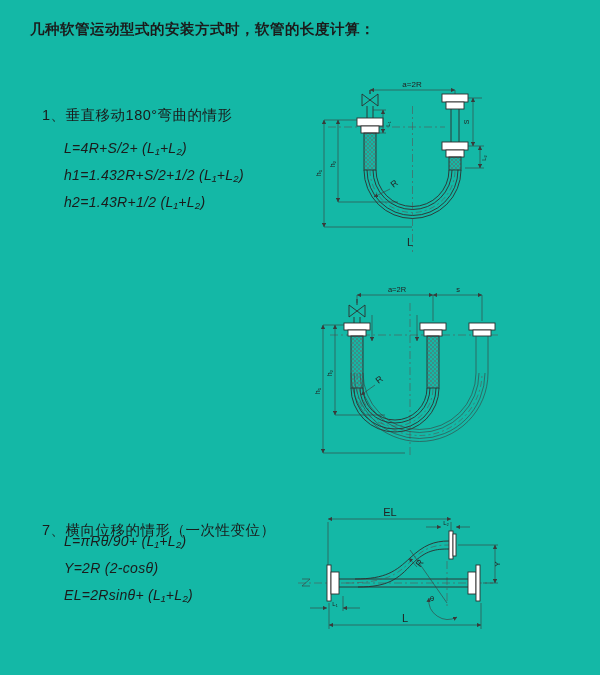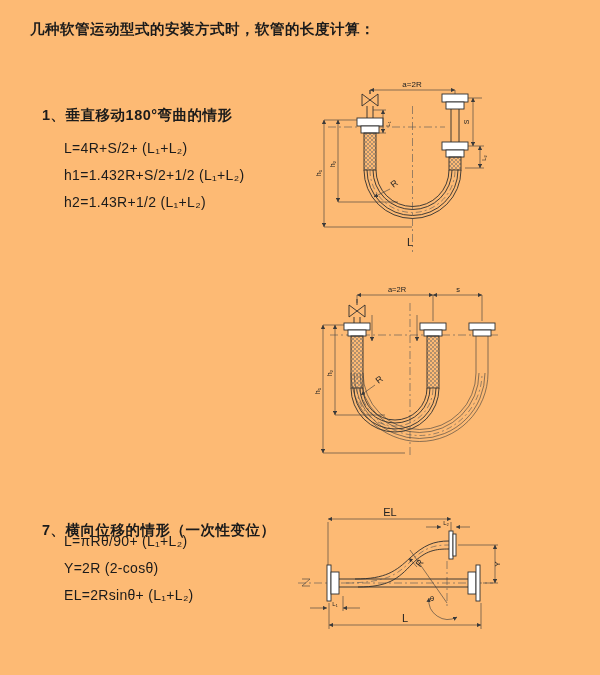--- a/index.html
+++ b/index.html
@@ -1,24 +1,24 @@
 <!DOCTYPE html>
 <html><head>
 <meta charset="utf-8">
 <style>
   html,body{margin:0;padding:0;}
   body{
     width:600px;height:675px;background:#ffffff;overflow:hidden;position:relative;
     font-family:"Liberation Sans","DejaVu Sans",sans-serif;color:#1b1b1b;
   }
-  .page{position:absolute;inset:0;background:#fdba74;}
+  .page{position:absolute;inset:0;background:#14b8a6;}
   .title{position:absolute;left:30px;top:20px;font-size:14.5px;font-weight:600;letter-spacing:0.5px;white-space:nowrap;}
-  .sec-heading{position:absolute;font-size:14.5px;font-weight:700;letter-spacing:0.5px;white-space:nowrap;text-align:right;}
+  .sec-heading{position:absolute;font-size:14.5px;font-weight:400;letter-spacing:0.5px;white-space:nowrap;text-align:right;}
   .formulas{position:absolute;font-size:14px;letter-spacing:0.3px;}
-  .formulas div{height:27px;line-height:27px;white-space:nowrap;}
+  .formulas div{height:27px;line-height:27px;white-space:nowrap;font-style:italic;}
   svg{position:absolute;}
   svg text{font-family:"Liberation Sans","DejaVu Sans",sans-serif;fill:#222;}
   .dwg{stroke:#2e2e2e;fill:none;stroke-width:0.9;}
   .dwg-thin{stroke:#3a3a3a;fill:none;stroke-width:0.6;}
   .dim{stroke:#3a3a3a;fill:none;stroke-width:0.6;}
   .cl{stroke:#555;fill:none;stroke-width:0.6;stroke-dasharray:8 3 2 3;}
   .hosecl{stroke:#555;fill:none;stroke-width:0.6;stroke-dasharray:6 3 2 3;}
   .fit{fill:#ffffff;stroke:#2e2e2e;stroke-width:0.9;}
 </style>
 </head>

